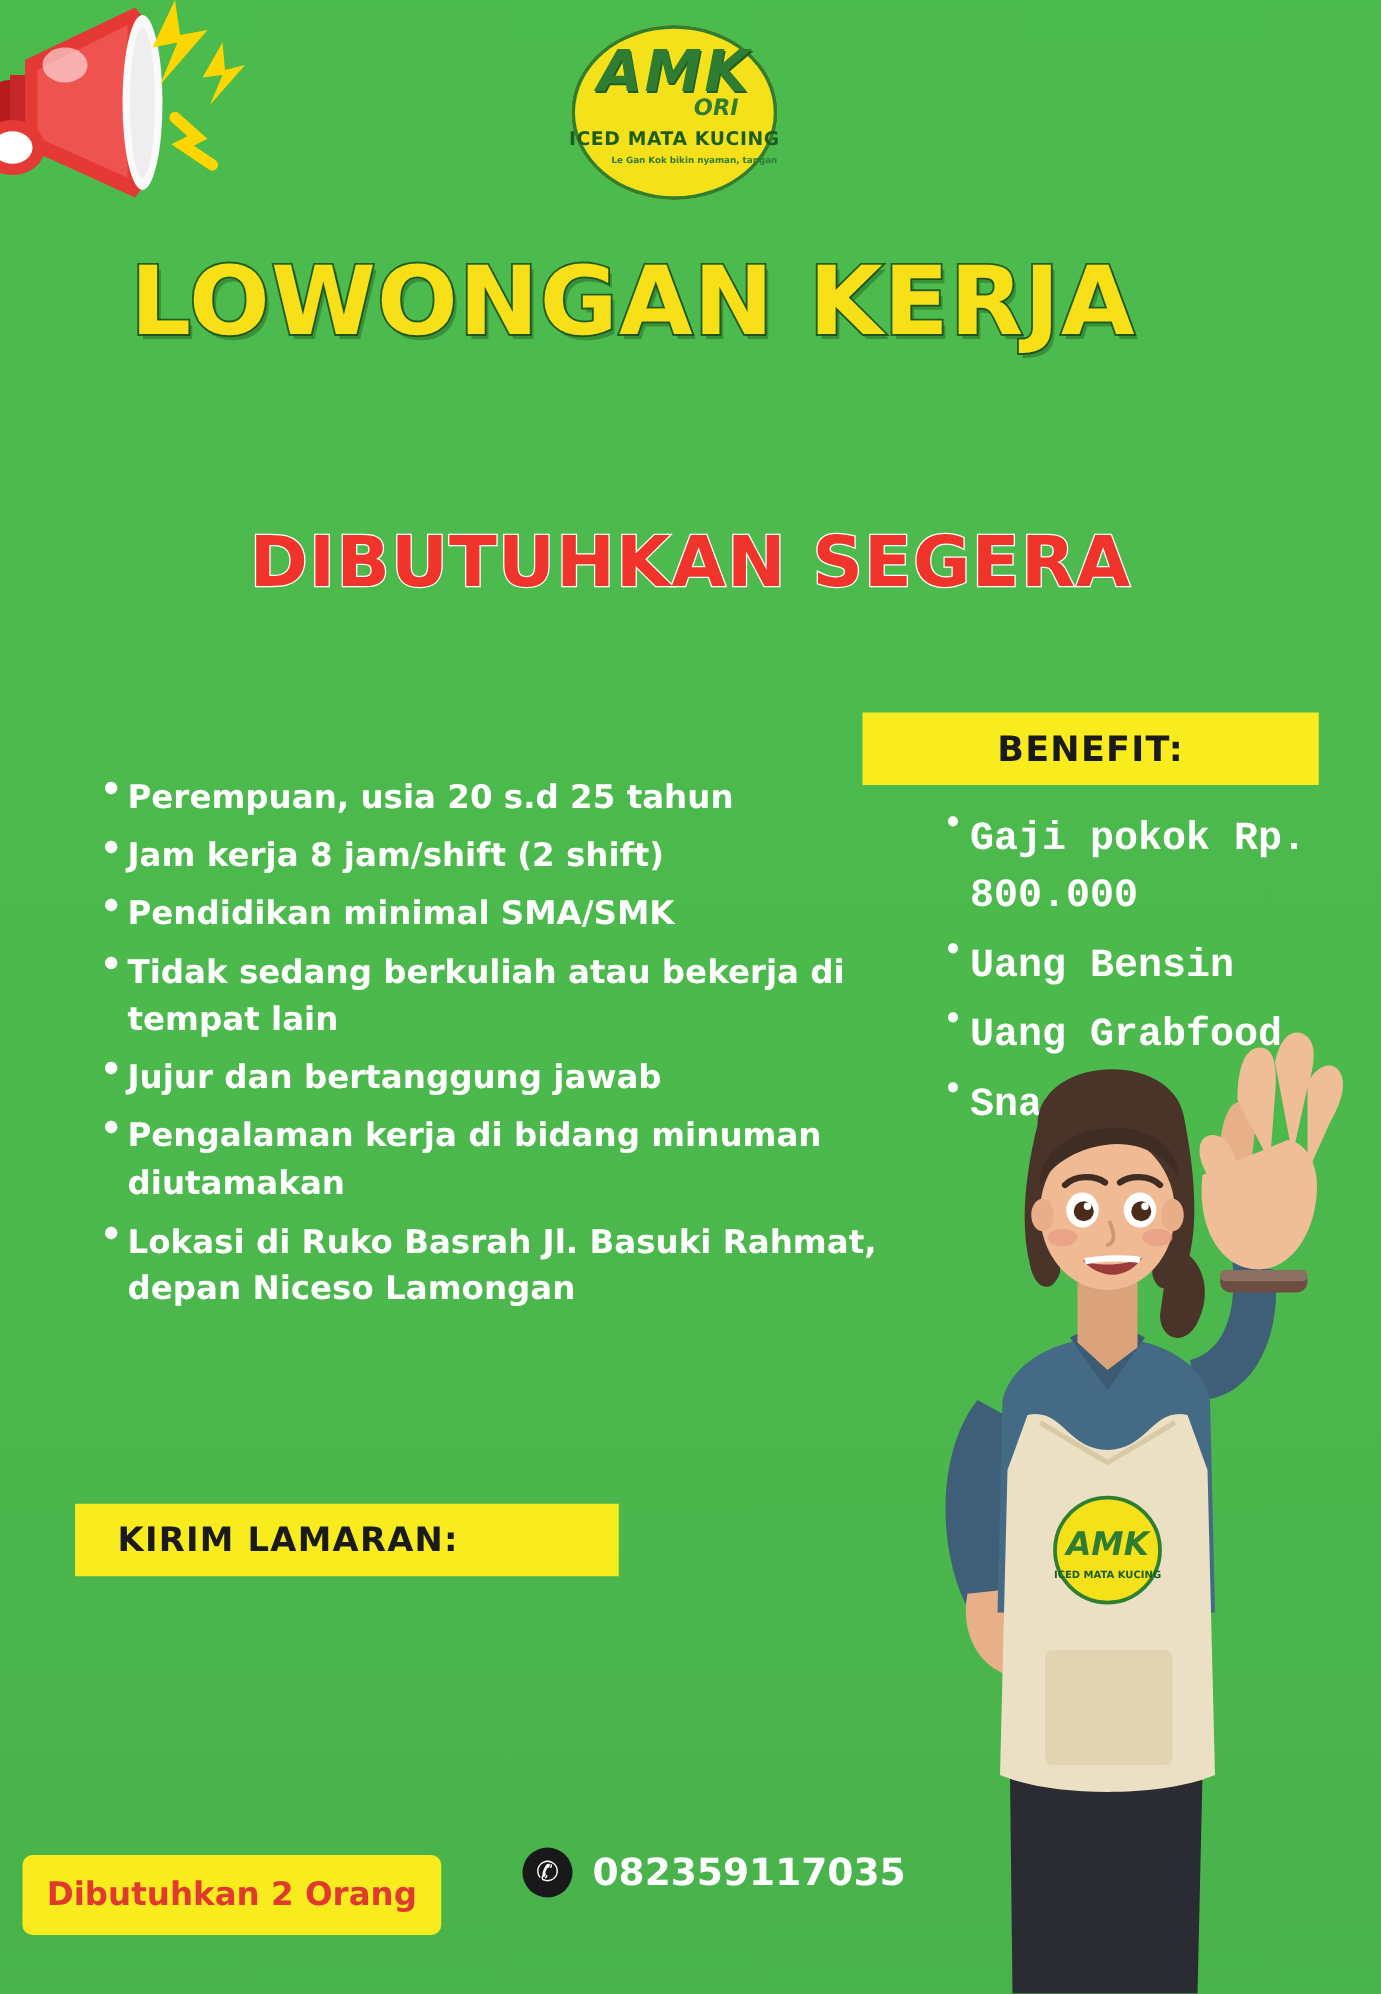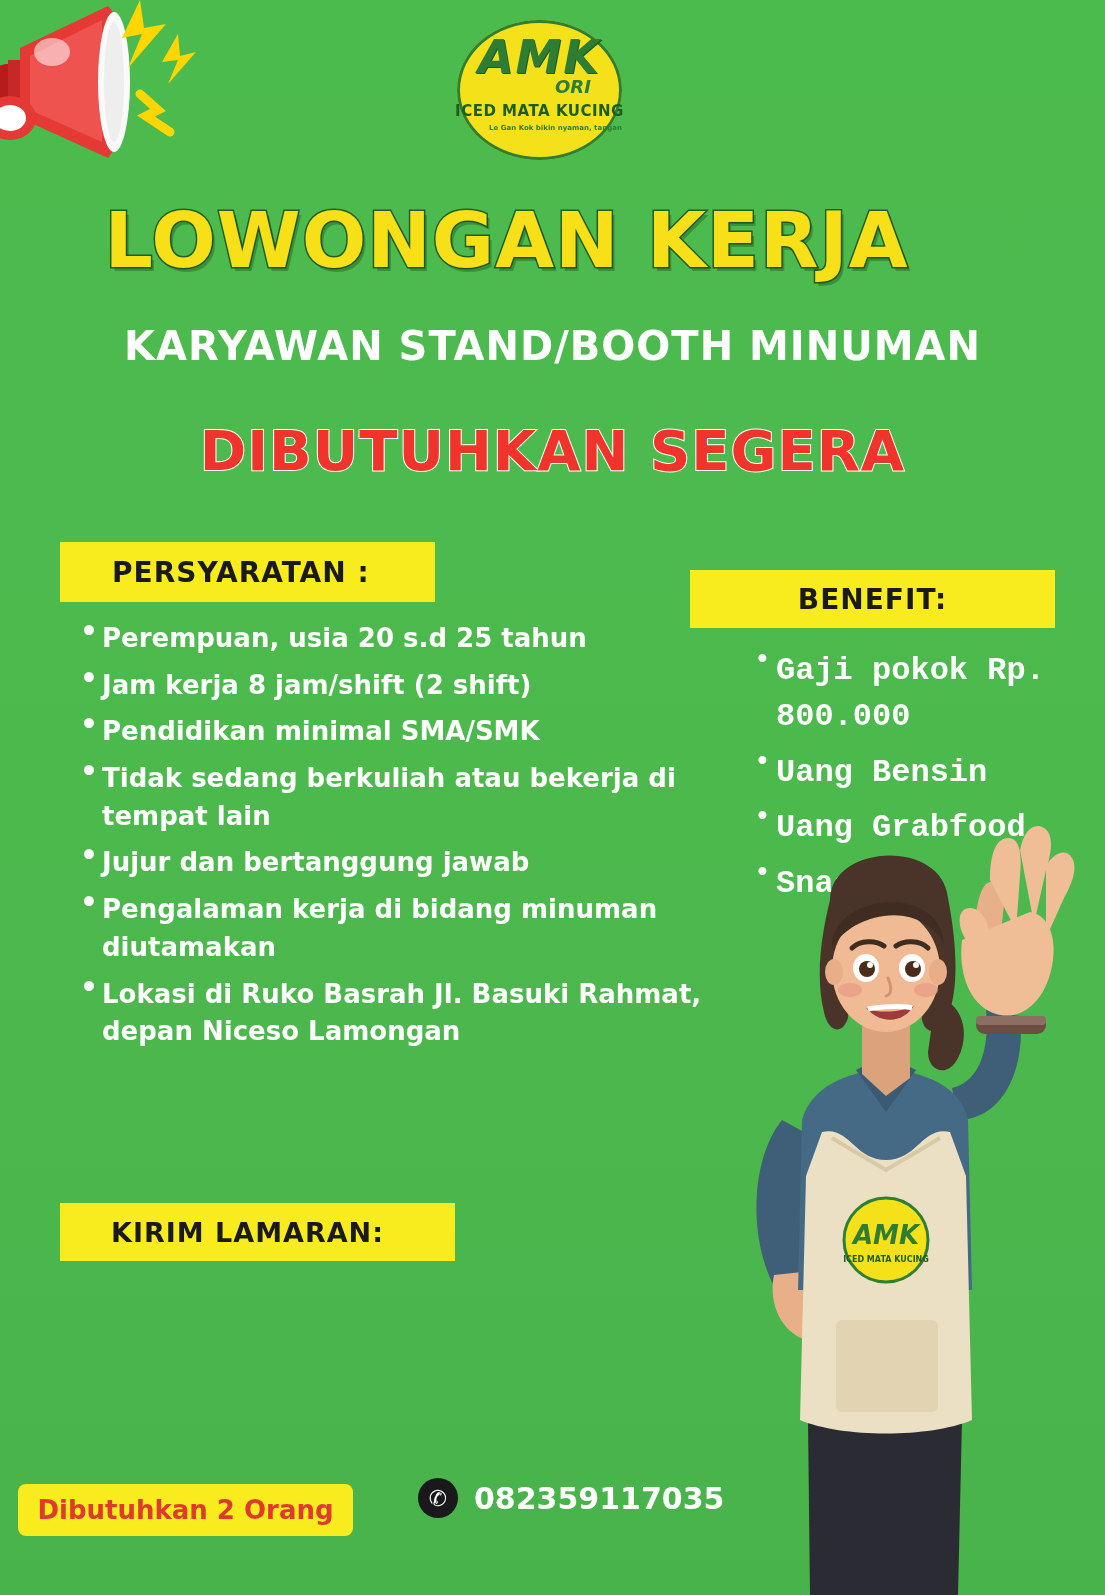--- a/index.html
+++ b/index.html
@@ -161,23 +161,23 @@
     top: 570px;
     width: 365px;
     height: 58px;
     justify-content: center;
     font-size: 28px;
     box-sizing: border-box;
   }
   .chip-kirim {
     left: 60px;
     top: 1203px;
-    width: 395px;
+    width: 435px;
     height: 58px;
-    padding-left: 51px;
+    padding-left: 34px;
     font-size: 27px;
     box-sizing: border-box;
   }
 
   
   ul.plist {
     list-style: none;
     margin: 0;
     padding: 0;
   }
@@ -226,21 +226,21 @@
     line-height: 1.42;
   }
   .kirim-list li { margin-bottom: 6px; }
 
   
   .footer-badge {
     position: absolute;
     left: 18px;
     top: 1484px;
     width: 335px;
-    height: 52px;
+    height: 64px;
     background: #f9ec1e;
     border-radius: 8px;
     display: flex;
     align-items: center;
     justify-content: center;
     font-size: 26px;
     font-weight: bold;
     color: #e03a2f;
   }
   .phone-wrap {
@@ -302,24 +302,22 @@
   <div class="logo">
     <div class="logo-circle"></div>
     <div class="logo-amk">AMK</div>
     <div class="logo-ori">ORI</div>
     <div class="logo-sub">ICED MATA KUCING</div>
     <div class="logo-tiny">Le Gan Kok
 bikin nyaman, tangan</div>
   </div>
 
   <div class="headline-main">LOWONGAN KERJA</div>
-  <div class="headline-sub">KARYAWAN STAND/BOOTH MINUMAN</div>
   <div class="headline-urgent">DIBUTUHKAN SEGERA</div>
 
-  <div class="chip chip-persyaratan">PERSYARATAN :</div>
   <ul class="plist req-list">
     <li>Perempuan, usia 20 s.d 25 tahun</li>
     <li>Jam kerja 8 jam/shift (2 shift)</li>
     <li>Pendidikan minimal SMA/SMK</li>
     <li>Tidak sedang berkuliah atau bekerja di tempat lain</li>
     <li>Jujur dan bertanggung jawab</li>
     <li>Pengalaman kerja di bidang minuman diutamakan</li>
     <li>Lokasi di Ruko Basrah Jl. Basuki Rahmat, depan Niceso Lamongan</li>
   </ul>
 

